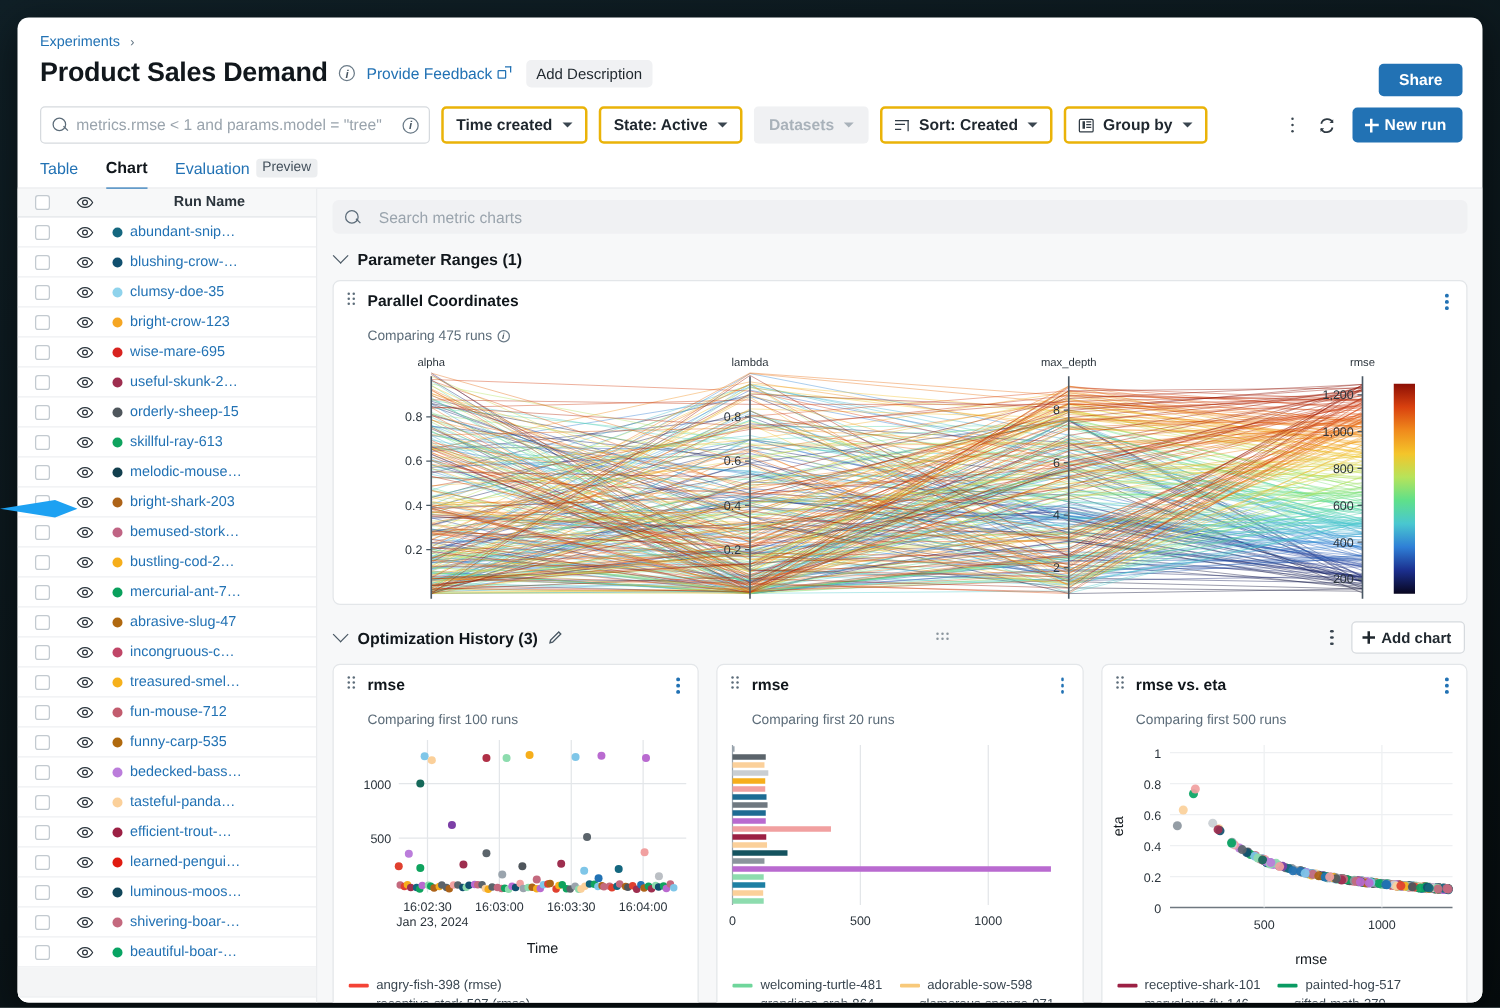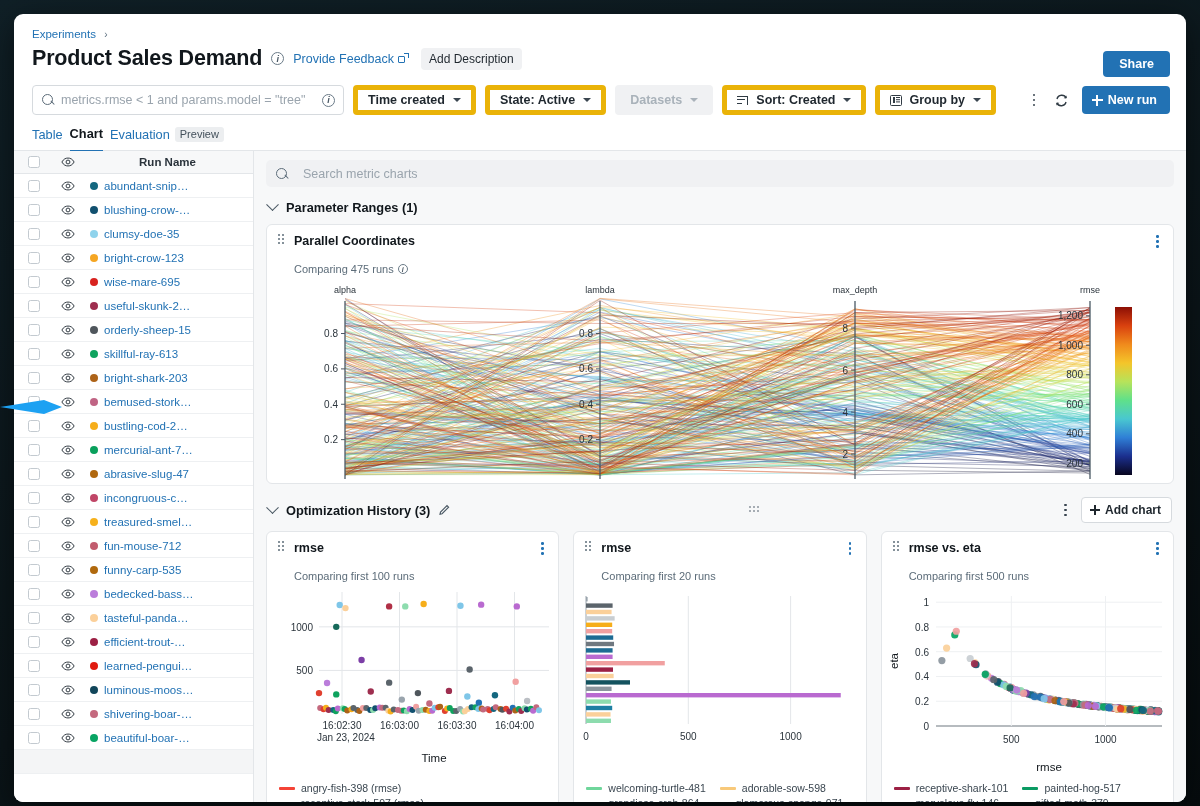--- a/index.html
+++ b/index.html
@@ -59,21 +59,21 @@
     content: ""; position: absolute; left: 8px; top: 8px; width: 4.5px; height: 1.4px;
     background: #5c6c79; transform: rotate(45deg);
   }
   .search-box input {
     border: none; outline: none; font-size: 12.5px; width: 100%;
     font-family: "Liberation Sans", sans-serif; color: #20272d;
   }
   .search-box input::placeholder { color: #9aa4ad; }
   .search-box .info-circle { position: absolute; right: 8px; }
   .pill {
-    height: 30px; border: 5px solid #eab308; border-radius: 4px; display: flex;
+    height: 30px; border: 2px solid #eab308; border-radius: 4px; display: flex;
     align-items: center; gap: 7px; padding: 0 10px; font-size: 12.5px; color: #1f272e; font-weight: 600;
   }
   .pill.disabled { border-color: transparent; background: #f0f1f3; color: #a9b2ba; }
   .caret { width: 0; height: 0; border-left: 4px solid transparent; border-right: 4px solid transparent;
            border-top: 4.5px solid #3a4650; margin-left: 1px; }
   .pill.disabled .caret { border-top-color: #a9b2ba; }
   .sort-ico { width: 12px; height: 11px; position: relative; }
   .sort-ico b { position: absolute; left: 0; height: 1.4px; background: #303b44; display: block; }
   .sort-ico b:nth-child(1){ top: 1px; width: 11px; }
   .sort-ico b:nth-child(2){ top: 4.6px; width: 8px; }
@@ -90,21 +90,21 @@
   .refresh-ico { width: 15px; height: 15px; color: #303b44; }
   .newrun-btn {
     background: #2272b4; color: #fff; font-size: 12.5px; font-weight: 600;
     padding: 7px 13px 7px 10px; border-radius: 4px; display: flex; align-items: center; gap: 5px;
   }
   .plus { width: 11px; height: 11px; position: relative; }
   .plus::before, .plus::after { content:""; position:absolute; background:#fff; }
   .plus::before { left:0; top:4.8px; width:11px; height:1.7px; }
   .plus::after { left:4.7px; top:0; width:1.7px; height:11px; }
   
-  .tabs { display: flex; align-items: center; gap: 7px; padding: 12px 0 0 18px;
+  .tabs { display: flex; align-items: center; gap: 22px; padding: 12px 0 0 18px;
           border-bottom: 1px solid #e3e6e9; height: 36px; }
   .tab { font-size: 12.8px; color: #2272b4; padding-bottom: 9px; }
   .tab.active { color: #11171c; font-weight: bold; border-bottom: 2.5px solid #2272b4; }
   .preview-badge { background: #eceef0; color: #43505b; font-size: 11px; border-radius: 3px; padding: 1.5px 5px; }
   .eval-wrap { display: flex; align-items: center; gap: 5px; padding-bottom: 9px; }
   
   .body-split { display: flex; height: 661px; }
   
   .runs-panel { width: 240px; border-right: 1px solid #e3e6e9; overflow: hidden; background:#fff; }
   .runs-head {
@@ -386,20 +386,35 @@
               </div>
               <div class="c-eye">
                 <svg class="eye" viewBox="0 0 16 11">
                   <path d="M1 5.5C3 2 5.4 1 8 1s5 1 7 4.5C13 9 10.6 10 8 10S3 9 1 5.5z" fill="none" stroke="#2b343c" stroke-width="1.1"></path>
                   <circle cx="8" cy="5.5" r="2.2" fill="none" stroke="#2b343c" stroke-width="1.1"></circle>
                 </svg>
               </div>
               <div class="c-name">
                 <span class="dot" style="background:#0fa35e"></span>
                 <span class="run-label">skillful-ray-613</span>
+              </div>
+            </div>
+            <div class="run-row">
+              <div class="c-check">
+                <span class="cb"></span>
+              </div>
+              <div class="c-eye">
+                <svg class="eye" viewBox="0 0 16 11">
+                  <path d="M1 5.5C3 2 5.4 1 8 1s5 1 7 4.5C13 9 10.6 10 8 10S3 9 1 5.5z" fill="none" stroke="#2b343c" stroke-width="1.1"></path>
+                  <circle cx="8" cy="5.5" r="2.2" fill="none" stroke="#2b343c" stroke-width="1.1"></circle>
+                </svg>
+              </div>
+              <div class="c-name">
+                <span class="dot" style="background:#123f4e"></span>
+                <span class="run-label">melodic-mouse…</span>
               </div>
             </div>
             <div class="run-row">
               <div class="c-check">
                 <span class="cb"></span>
               </div>
               <div class="c-eye">
                 <svg class="eye" viewBox="0 0 16 11">
                   <path d="M1 5.5C3 2 5.4 1 8 1s5 1 7 4.5C13 9 10.6 10 8 10S3 9 1 5.5z" fill="none" stroke="#2b343c" stroke-width="1.1"></path>
                   <circle cx="8" cy="5.5" r="2.2" fill="none" stroke="#2b343c" stroke-width="1.1"></circle>

